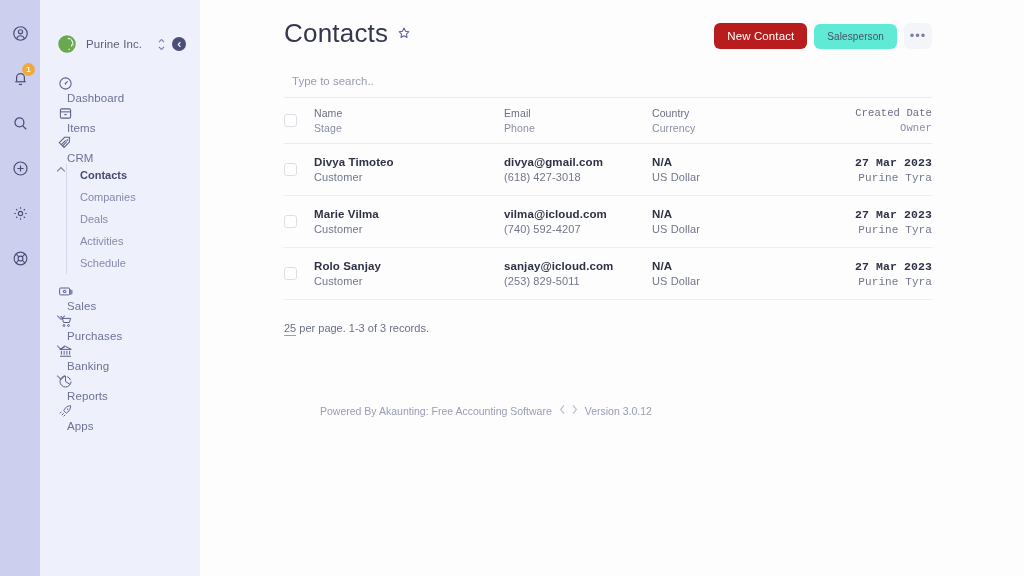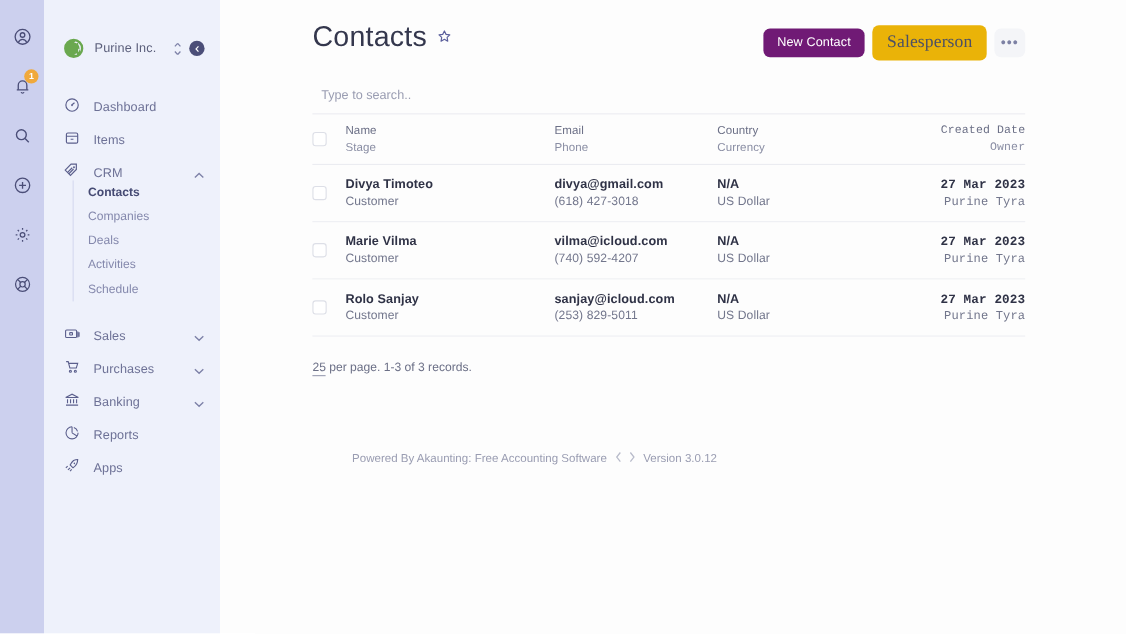--- a/index.html
+++ b/index.html
@@ -75,24 +75,25 @@
     background: #4b4e78;
     color: #fff;
     font-size: 8px;
     display: flex; align-items: center; justify-content: center;
     cursor: pointer;
     flex: 0 0 14px;
   }
 
   .nav { margin-top: 2px; }
   .nav-item {
-    display: flex; align-items: flex-end;
+    display: flex; align-items: flex-start;
     height: 30px;
     padding: 0 14px 0 16px;
     cursor: pointer;
+    flex-direction: column;
   }
   .nav-icon {
     width: 18px; height: 18px;
     flex: 0 0 18px;
     display: flex; align-items: center; justify-content: center;
     color: #5b5f8c;
   }
   .nav-label {
     flex: 1 1 auto;
     margin-left: 11px;
@@ -144,37 +145,37 @@
     margin-left: 9px; margin-top: 8px;
     cursor: pointer; display: flex;
   }
   .head-actions {
     margin-left: auto;
     display: flex; align-items: center;
     gap: 7px;
     padding-top: 5px;
   }
   .btn-primary {
-    background: #701a75;
+    background: #b91c1c;
     color: #ffffff;
     font-size: 11.5px;
     border: none; border-radius: 6px;
     padding: 7px 13px;
     cursor: pointer;
     font-family: inherit;
     letter-spacing: 0.1px;
   }
   .btn-ghost {
-    background: #eab308;
+    background: #5eead4;
     color: #4c5066;
-    font-size: 16px;
+    font-size: 10px;
     border: none; border-radius: 6px;
     padding: 7px 13px;
     cursor: pointer;
-    font-family: Liberation Serif, serif;
+    font-family: Liberation Sans, sans-serif;
     letter-spacing: 0.1px;
   }
   .btn-more {
     background: #f4f5f8;
     color: #7d81a4;
     border: none; border-radius: 6px;
     width: 28px; height: 26px;
     cursor: pointer;
     font-size: 13px; line-height: 10px;
     display:flex; align-items:center; justify-content:center;

